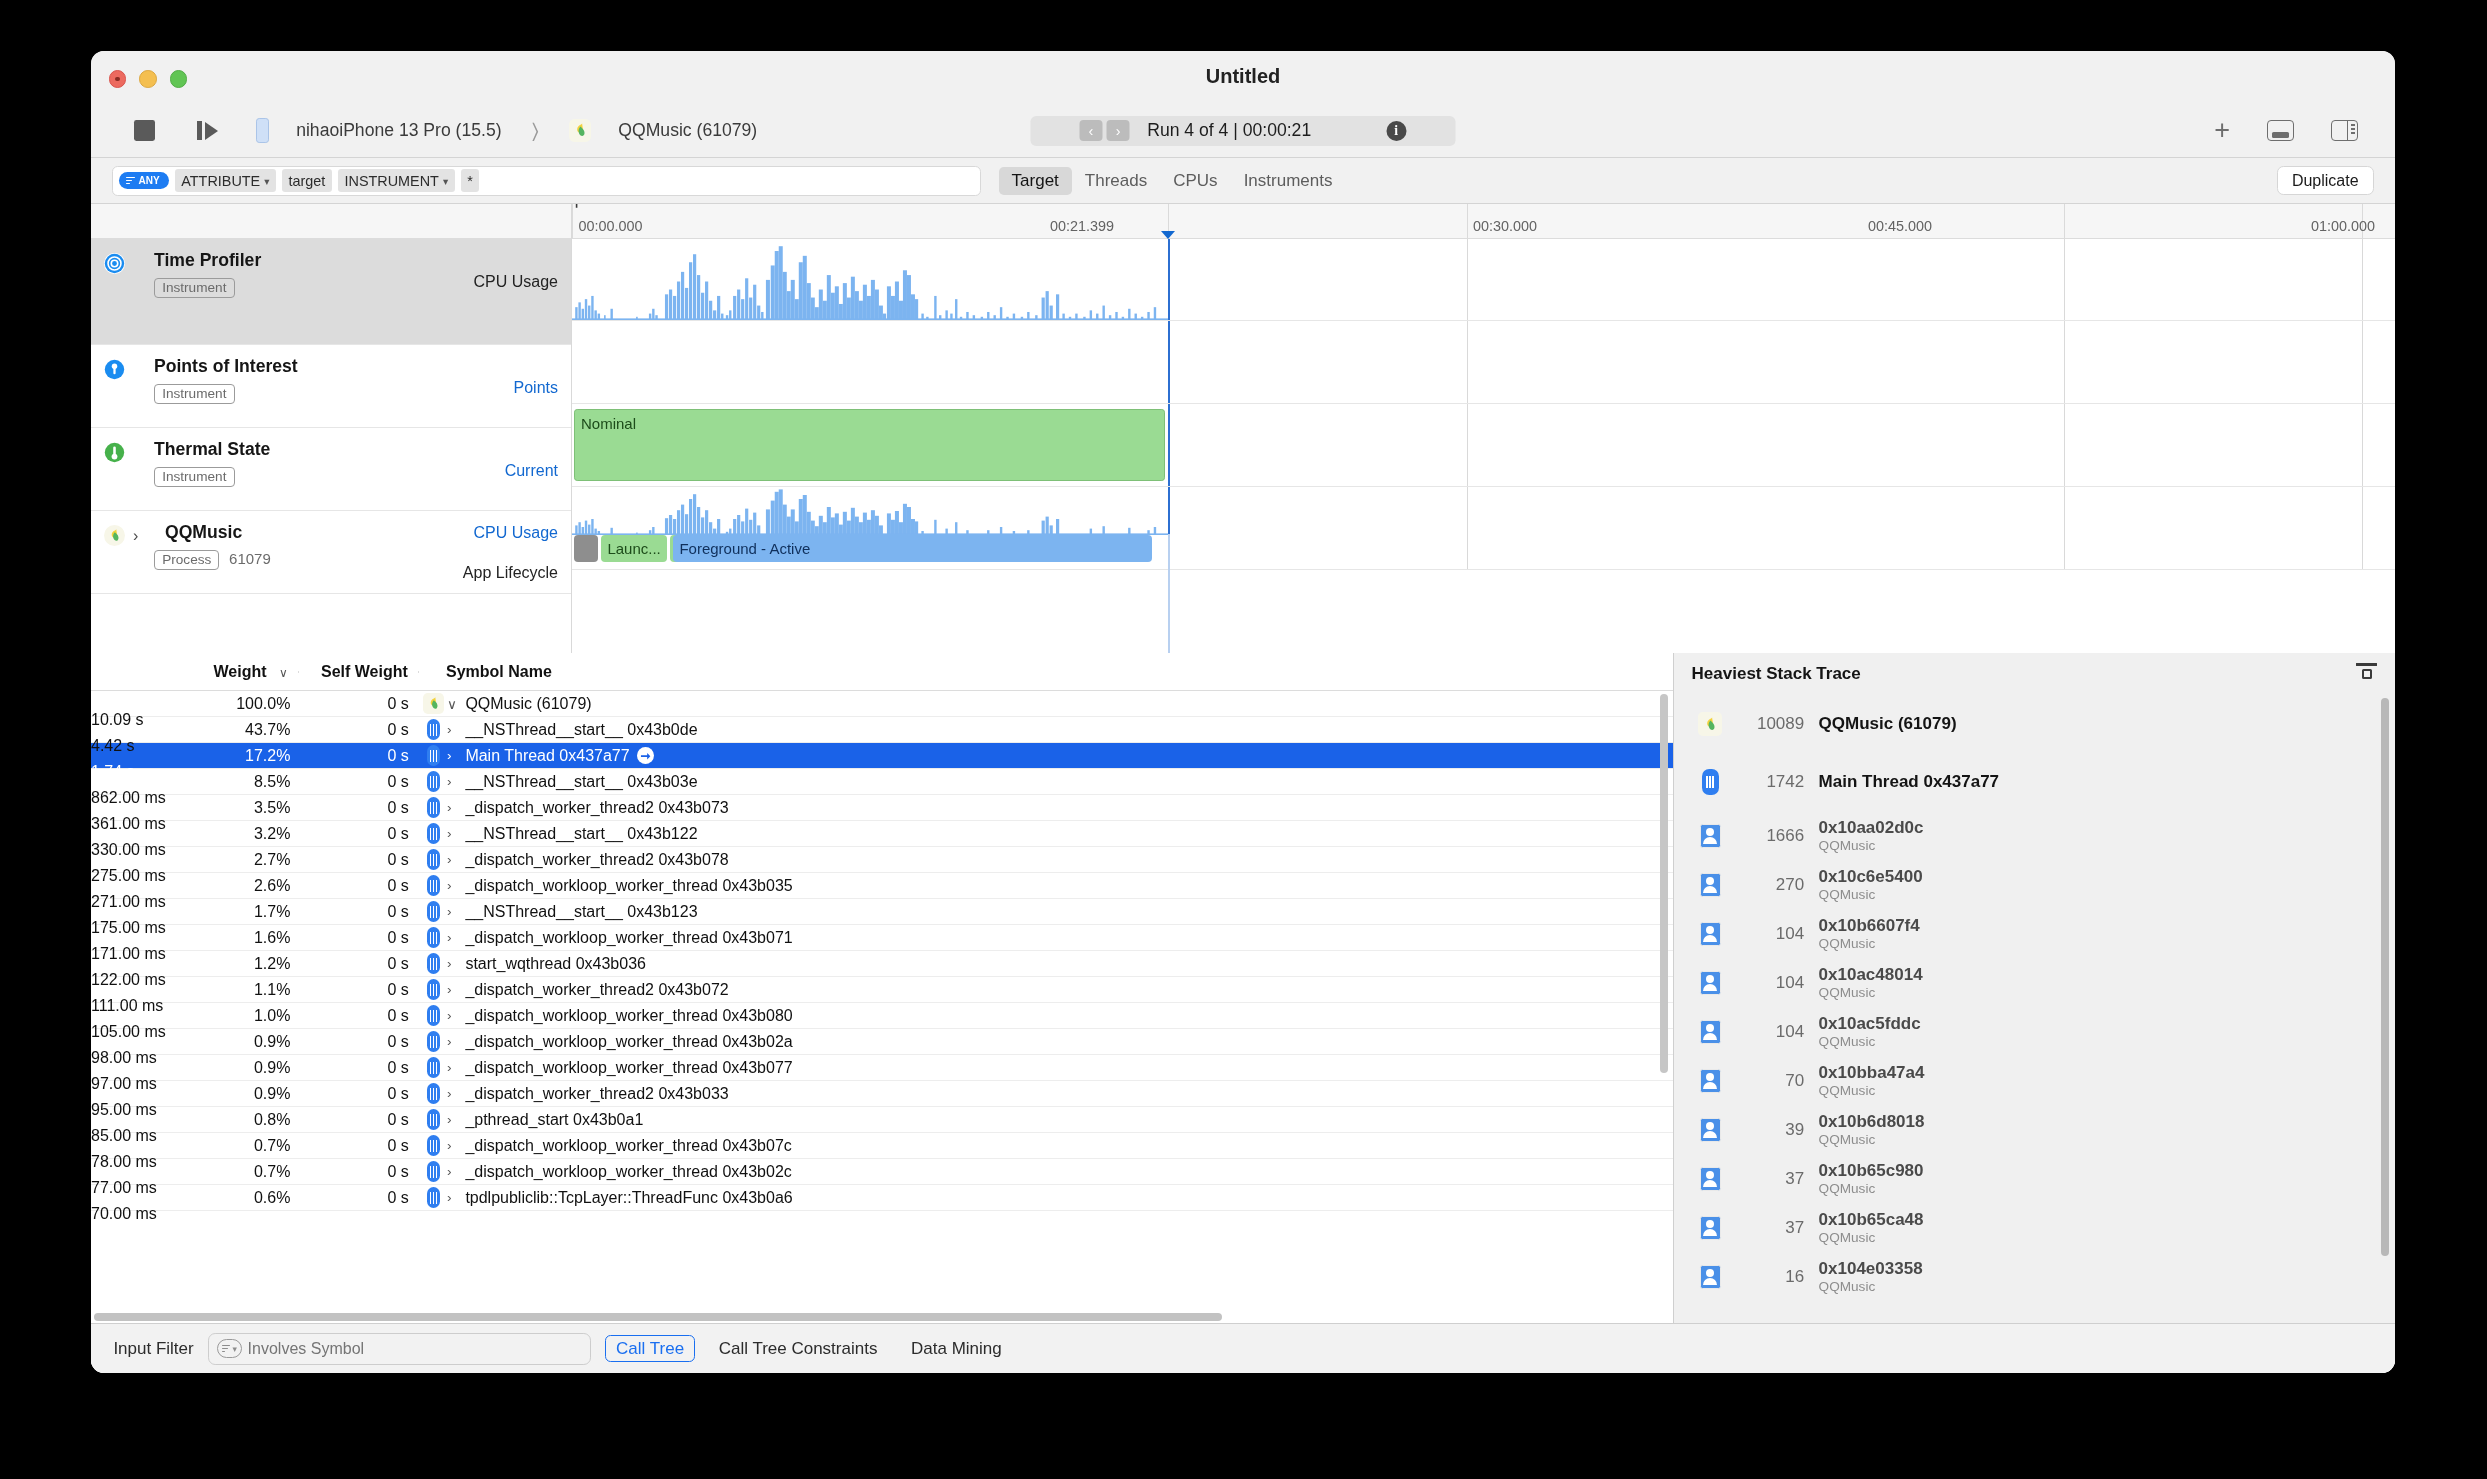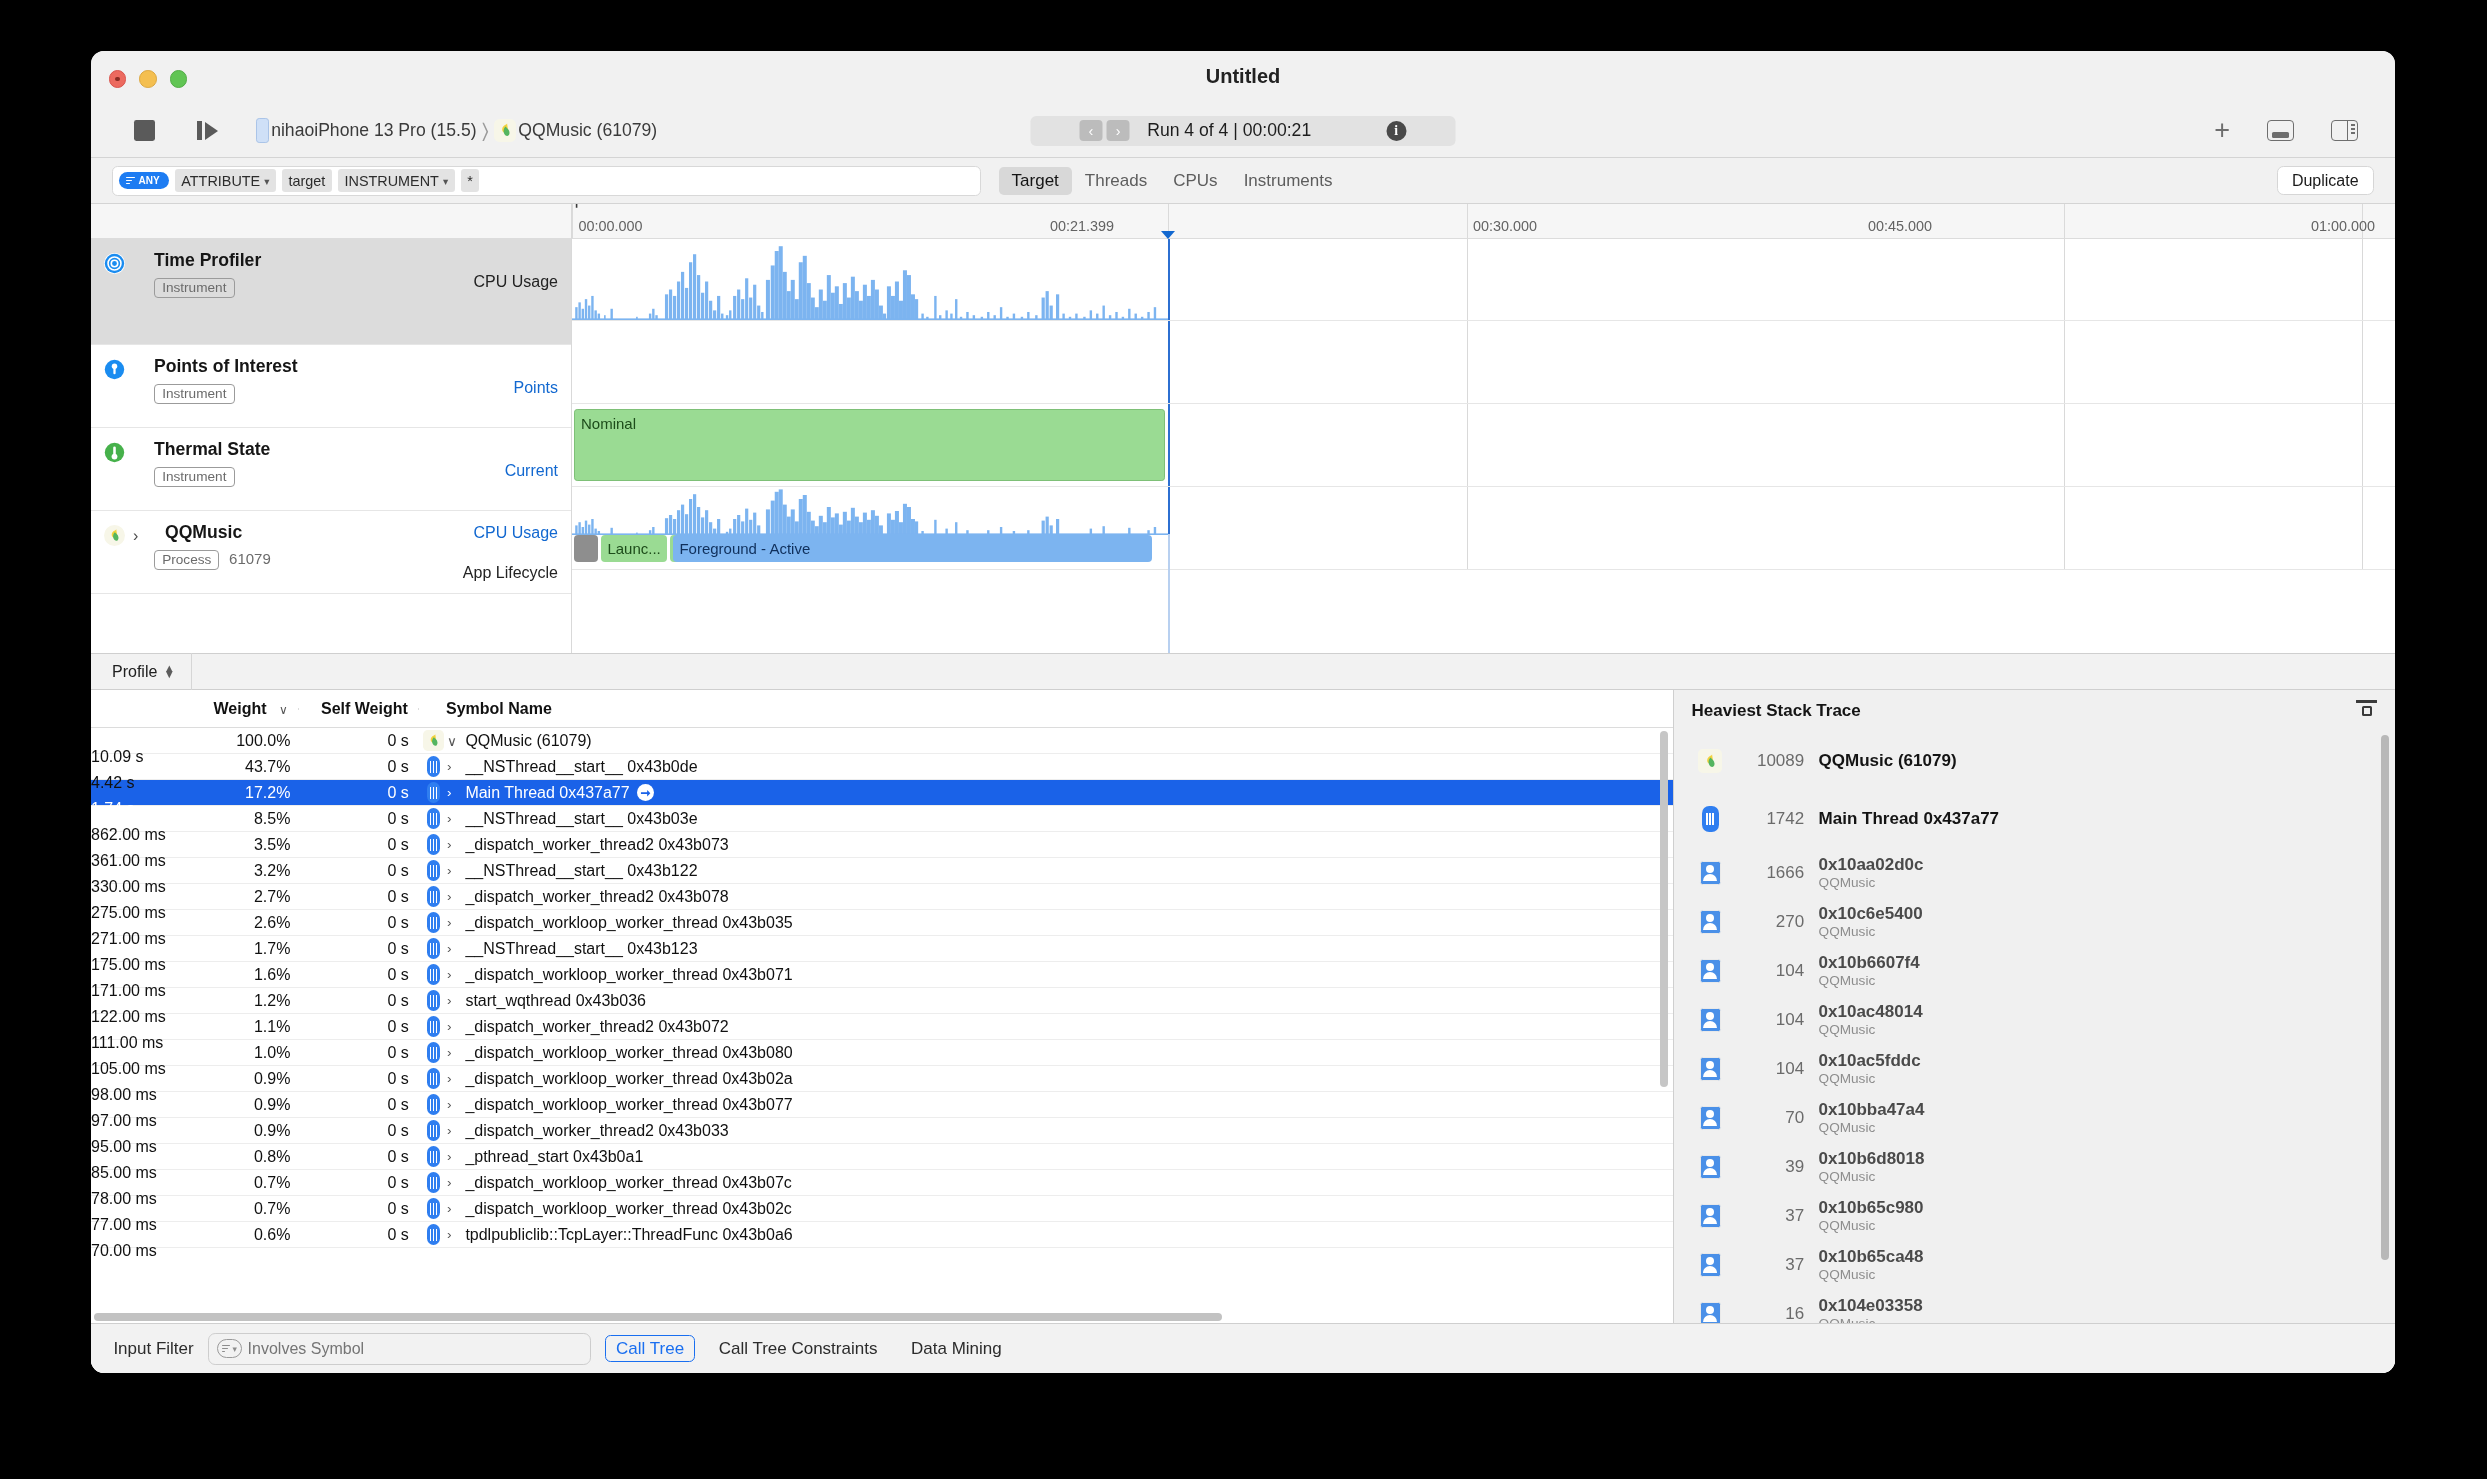--- a/index.html
+++ b/index.html
@@ -48,21 +48,21 @@
     position: relative;
   }
   .tb-stop {
     width: 21px; height: 21px; background: #5a5a5a; border-radius: 2.4px;
     margin-left: 22.4px;
   }
   .tb-play { margin-left: 42px; display:flex; align-items:center; gap:2.4px;}
   .tb-play .bar { width:4.8px; height:19px; background:#5a5a5a; }
   .tb-play .tri { width:0;height:0;border-left:13px solid #5a5a5a;
                   border-top:9.6px solid transparent;border-bottom:9.6px solid transparent;}
-  .device-chip { display:flex; align-items:center; gap:2px; margin-left:38px; }
+  .device-chip { display:flex; align-items:center; gap:27px; margin-left:38px; }
   .phone-ico {
     width: 13.6px; height: 25px; border: 1.6px solid #aac4e8; border-radius: 3.2px;
     background: #cfe0f7;
   }
   .devname { font-size: 17.6px; color: #3b3b3b; }
   .chev-sep { font-size: 21px; color: #9a9a9a; font-weight: 300; margin: 0 3.2px; }
   .appicon {
     width: 22.4px; height: 22.4px; border-radius: 5.6px;
     background: #f7f6e8;
     display:flex;align-items:center;justify-content:center;
@@ -721,28 +721,20 @@
         <div class="vline" style="left:596px"></div>
       </div>
 
       <div class="cursor-tri" style="left:589px;top:27px"></div>
       <div class="vline-grey" style="left:596px;top:330px;bottom:0;background:#b8d0f0;width:1.6px"></div>
     </div>
   </div>
 
   <div class="detail">
 
-    <div class="jumpbar">
-      <span class="lbl">Profile</span>
-      <span class="stepper">
-          <span>▲</span>
-          <span>▼</span>
-        </span>
-      <span class="jumpsep"></span>
-    </div>
 
     <div class="panes">
 
       <div class="ctpane">
         <div class="cthead">
           <div class="cell c-weight">
             <span>Weight</span>
             <span class="sortcaret">∨</span>
             <span class="divider"></span>
           </div>

